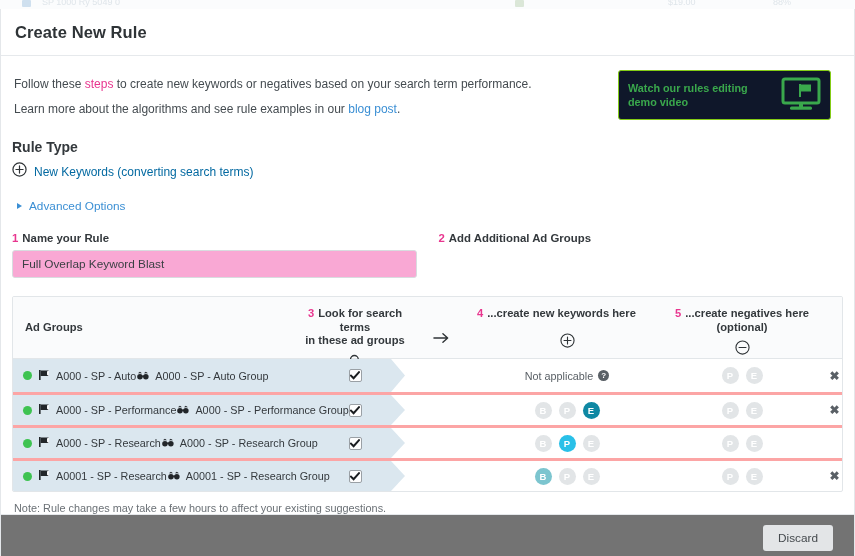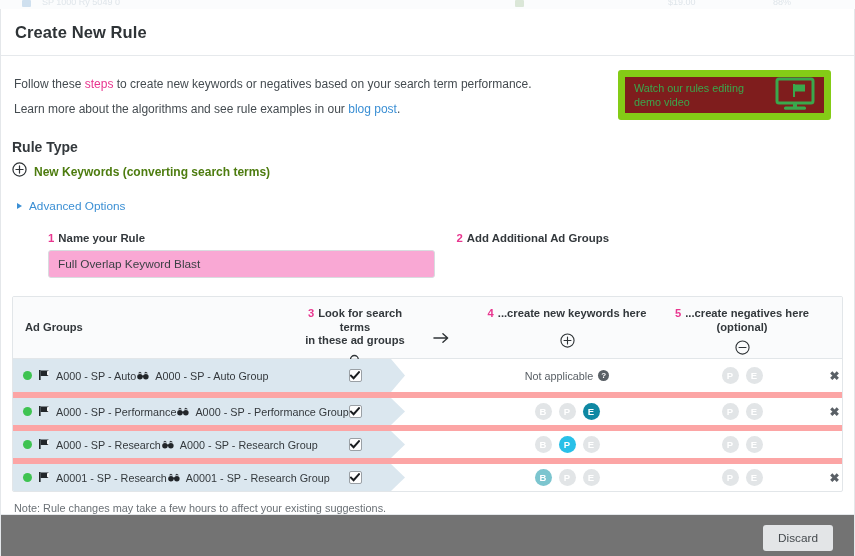--- a/index.html
+++ b/index.html
@@ -50,44 +50,44 @@
   .intro-text {
     font-size: 12px; line-height: 25px; color: #444b50;
     max-width: 545px; padding-top: 2px;
   }
   .lnk-pink { color: #e8368f; text-decoration: none; }
   .lnk-blue { color: #3b8fd4; text-decoration: none; }
 
   .demo-banner {
     margin-left: auto; margin-right: 10px;
     width: 213px; height: 50px;
-    background: #7f1d1d; border: 7px solid #84cc16;
+    background: #0f172a; border: 1px solid #84cc16;
     border-radius: 3px;
-    display: flex; align-items: center; padding: 0 8px 0 9px; gap: 6px;
+    display: flex; align-items: center; padding: 0 8px 0 9px; gap: 6px; font-weight: bold;
   }
   .demo-text {
     font-size: 10.8px; line-height: 14px; color: #3aa84c; flex: 1 1 auto;
   }
   .demo-icon { flex: 0 0 auto; width: 42px; height: 36px; }
 
   .sec-label {
     font-size: 14px; font-weight: bold; color: #33383c; margin-top: 17px;
   }
   .rule-type-row { display: flex; align-items: center; gap: 7px; margin-top: 7px; }
-  .rule-type-text { font-size: 12px; color: #4d7c0f; font-weight: bold; }
+  .rule-type-text { font-size: 12px; color: #0369a1; }
 
   .adv-row { display: flex; align-items: center; gap: 7px; margin-top: 18px; padding-left: 5px; }
   .tri-right {
     width: 0; height: 0; border-left: 5px solid #3b8fd4;
     border-top: 3.5px solid transparent; border-bottom: 3.5px solid transparent;
   }
   .adv-text { font-size: 11.8px; color: #3b8fd4; }
 
   
-  .fields-row { display: flex; margin-top: 19px; gap: 22px; margin-left: 36px; }
+  .fields-row { display: flex; margin-top: 19px; gap: 22px; }
   .field-col { flex: 1 1 0; min-width: 0; }
   .field-label { font-size: 11.4px; font-weight: bold; color: #33383c; margin-bottom: 6px; }
   .num { color: #e8368f; font-weight: bold; margin-right: 4px; }
   .txtbox {
     width: 100%; height: 28px; border: 1px solid #d8dcdf; border-radius: 3px;
     font-size: 11.8px; color: #3b4044; padding: 0 9px;
     font-family: "Liberation Sans", sans-serif; background: #f9a8d4;
   }
   .selbox {
     width: 100%; height: 28px; border: 1px solid #d8dcdf; border-radius: 3px;
@@ -105,26 +105,26 @@
     background: #fff; overflow: hidden;
   }
   .thead { display: flex; background: #fafbfc; border-bottom: 1px solid #e2e6e9; height: 62px; }
   .th { position: relative; }
   .th-title {
     font-size: 11.2px; font-weight: bold; color: #33383c; line-height: 13.5px;
   }
   .th-adgroups { width: 292px; display: flex; align-items: center; padding-left: 12px; }
   .th-look   { width: 100px; text-align: center; padding-top: 10px; }
   .th-arrow  { width: 72px;  text-align: center; }
-  .th-kw     { width: 180px; text-align: center; padding-top: 10px; }
+  .th-kw     { width: 180px; text-align: left; padding-top: 10px; }
   .th-neg    { width: 170px; text-align: center; padding-top: 10px; }
   .th-del    { flex: 1 1 auto; }
   .th-icon { margin-top: 5px; display: flex; justify-content: center; align-items: center; height: 16px; }
 
-  .trow { display: flex; height: 33px; align-items: center; border-top: 6px solid #fca5a5; position: relative; }
+  .trow { display: flex; height: 33px; align-items: center; border-top: 3px solid #fca5a5; position: relative; }
   .trow:first-child { border-top: none; }
 
   
   .band {
     position: absolute; left: 0; top: 0; height: 100%; width: 392px;
     background: #dbe7ef;
     clip-path: polygon(0 0, 378px 0, 392px 50%, 378px 100%, 0 100%);
   }
   .cell { position: relative; z-index: 2; }
   .c-adgroups { width: 292px; padding-left: 10px; display: flex; align-items: center; gap: 6px; }

